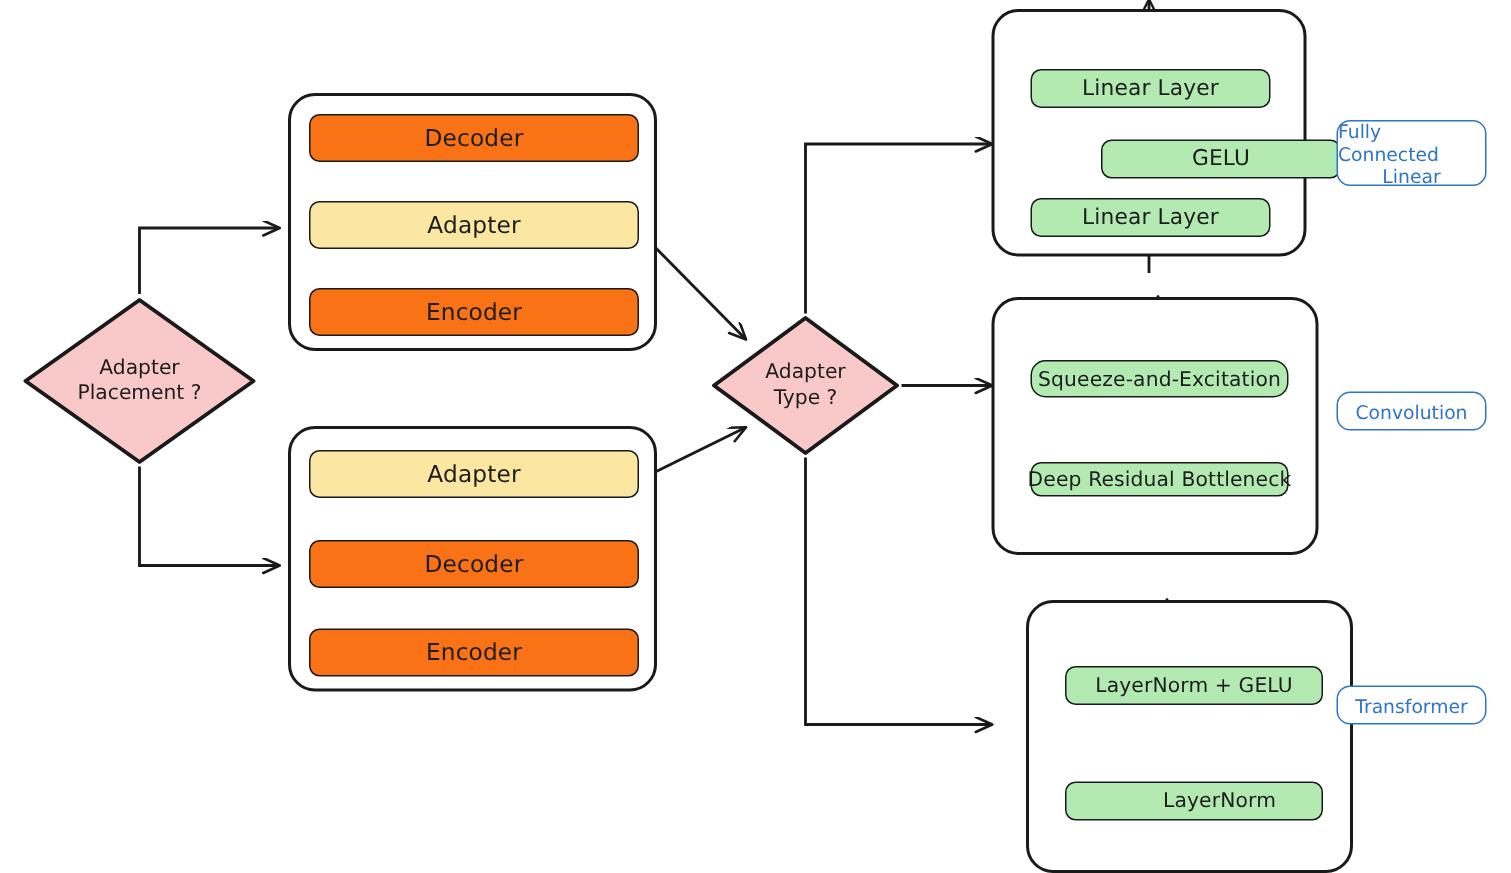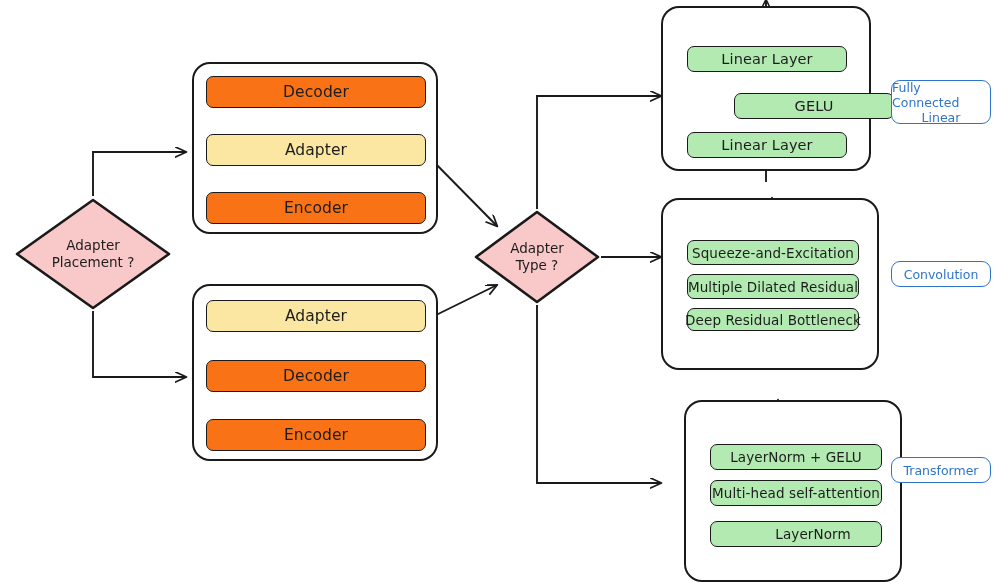--- a/index.html
+++ b/index.html
@@ -153,30 +153,28 @@
     <div class="chip green big" style="left:24px;top:38px;width:160px;height:26px;">Linear Layer</div>
     <div class="chip green big" style="left:24px;top:85px;width:160px;height:26px;margin-left:47px;">GELU</div>
     <div class="chip green big" style="left:24px;top:124px;width:160px;height:26px;">Linear Layer</div>
   </div>
   <div class="pill" style="left:891px;top:80px;width:100px;height:44px;flex-direction:column;">
     <span>Fully Connected</span>
     <span>Linear</span>
   </div>
 
   <div class="node card" style="left:661px;top:198px;width:218px;height:172px;">
-    <div class="chip green" style="left:24px;top:40px;width:172px;height:25px;">Squeeze-and-Excitation</div>
-    <div class="chip green" style="left:24px;top:74px;width:172px;height:25px;">Multiple Dilated Residual</div>
+    <div class="chip green" style="left:24px;top:40px;width:172px;height:25px;border-radius:10px;">Squeeze-and-Excitation</div>
     <div class="chip green" style="left:24px;top:108px;width:172px;height:23px;">Deep Residual Bottleneck</div>
   </div>
   <div class="pill" style="left:891px;top:261px;width:100px;height:26px;">
     <span>Convolution</span>
   </div>
 
   <div class="node card" style="left:668px;top:400px;width:218px;height:182px;margin-left:16px;">
     <div class="chip green" style="left:24px;top:42px;width:172px;height:26px;">LayerNorm + GELU</div>
-    <div class="chip green" style="left:24px;top:78px;width:172px;height:26px;">Multi-head self-attention</div>
     <div class="chip green" style="left:24px;top:119px;width:172px;height:26px;padding-left:34px;">LayerNorm</div>
   </div>
   <div class="pill" style="left:891px;top:457px;width:100px;height:26px;">
     <span>Transformer</span>
   </div>
 
 </div>
 
 </body></html>

